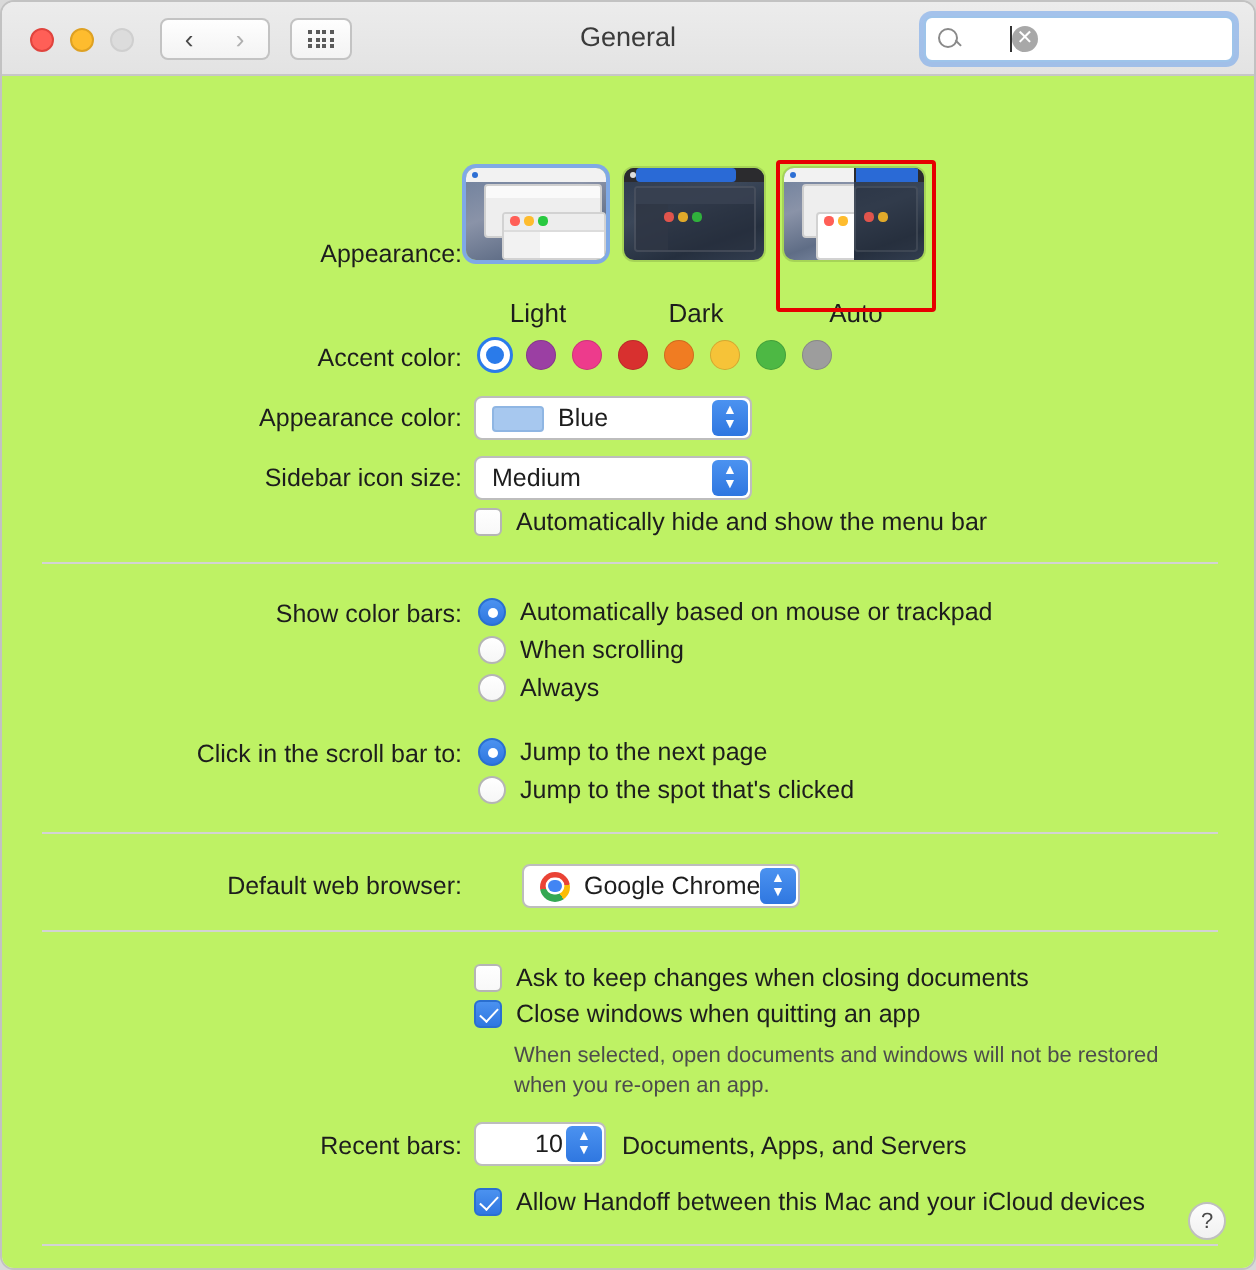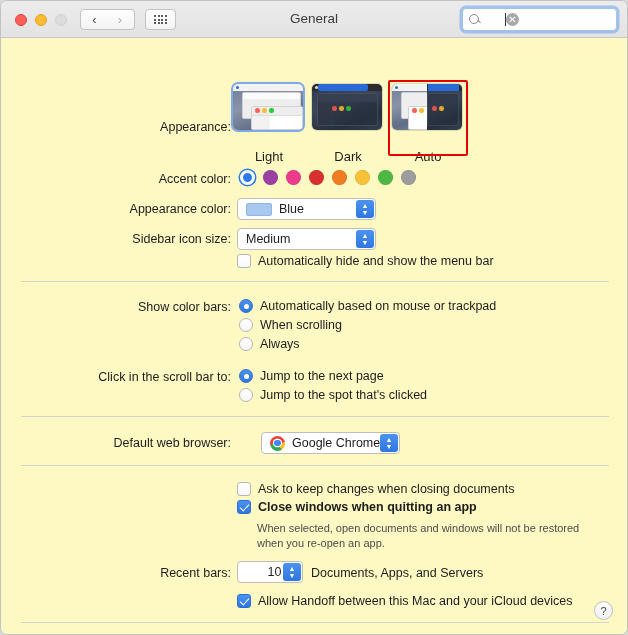--- a/index.html
+++ b/index.html
@@ -78,21 +78,21 @@
     width: 4px; height: 1.3px; background: #8a8a8a; transform: rotate(45deg);
   }
   #search-caret { width: 1px; height: 13px; background: #333; margin-left: 24px; }
   #search-clear {
     margin-right: 5px; width: 13px; height: 13px; border-radius: 50%;
     background: #a8a8a8; color: #fff; font-size: 10px; line-height: 13px;
     text-align: center; flex: none; font-family: "DejaVu Sans", sans-serif;
   }
 
   
-  #content { position: relative; height: 596px; background: #fef9c3; }
+  #content { position: relative; height: 596px; background: #bef264; }
 
   .row { position: absolute; display: flex; align-items: center; }
   .lbl {
     position: absolute; text-align: right;
     font-size: 12.5px; color: #1d1d1d; white-space: nowrap;
   }
   .lbl-r { right: 396px; }  
 
   .hr { position: absolute; left: 20px; width: 588px; height: 1px; background: #d3d3d3; }
 
@@ -392,21 +392,21 @@
       <span>Google Chrome</span>
       <span class="popup-arrows">▲<br>▼</span>
     </div>
 
     <div class="hr" style="top:427px;"></div>
 
     <div class="opt" style="left:236px; top:444px;">
       <span class="cb"></span>
       <span class="opt-text">Ask to keep changes when closing documents</span>
     </div>
-    <div class="opt" style="left:236px; top:462px;font-weight:bold;">
+    <div class="opt" style="left:236px; top:462px;">
       <span class="cb cb-on"></span>
       <span class="opt-text">Close windows when quitting an app</span>
     </div>
     <div class="helptext" style="left:256px; top:483px; width:340px;">When selected, open documents and windows will not be restored
 when you re-open an app.</div>
 
     <div class="lbl lbl-r" style="top:528px;">Recent bars:</div>
     <div class="stepper" style="position:absolute; left:236px; top:523px; width:66px;justify-content:center;">
       <span>10</span>
       <span class="popup-arrows">▲<br>▼</span>

